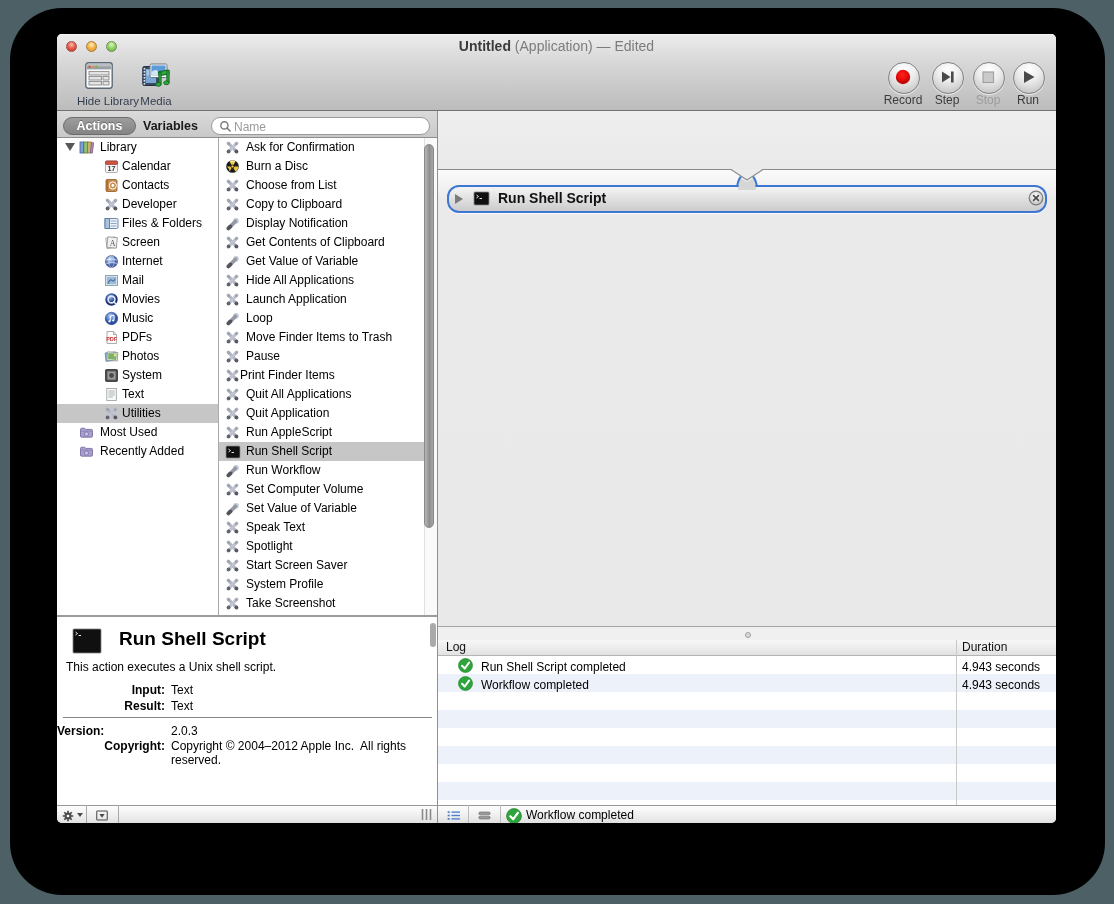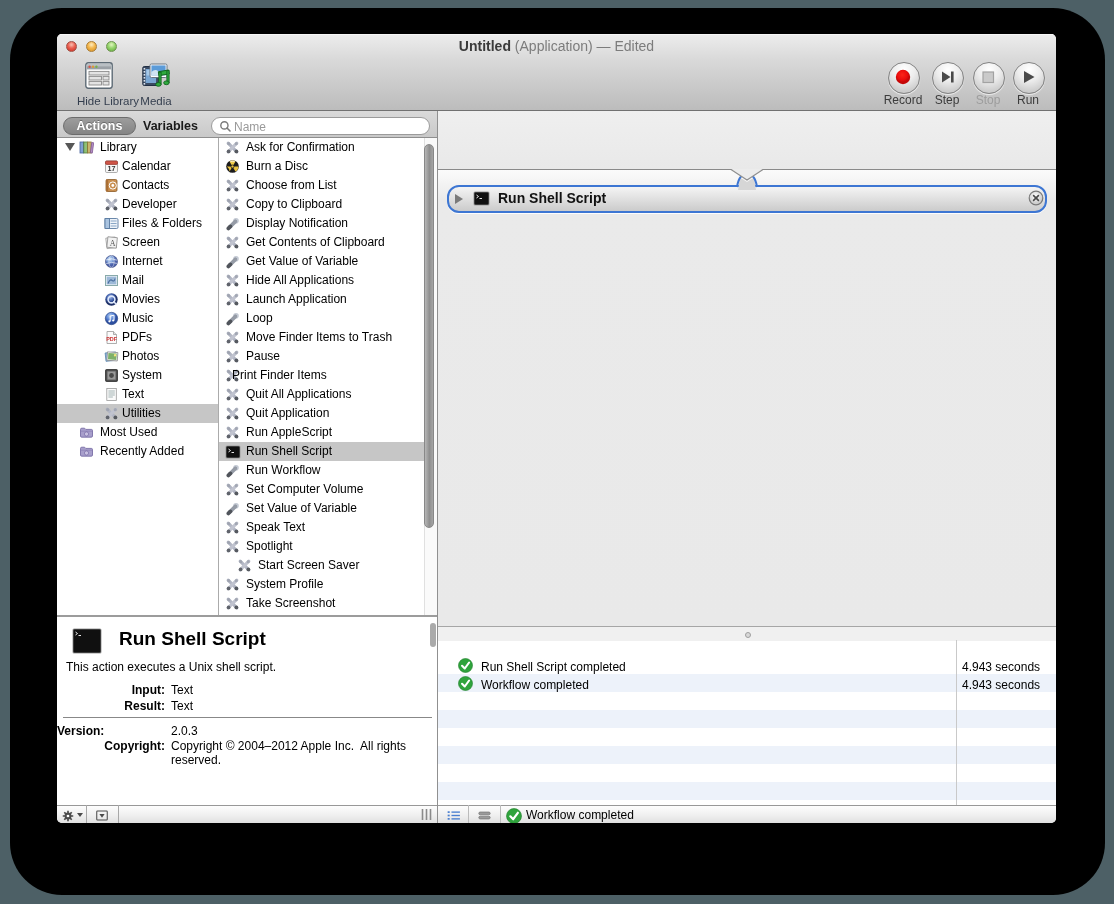--- a/index.html
+++ b/index.html
@@ -544,21 +544,21 @@
             <g stroke-linecap="round">
 <line x1="3.2" y1="3.2" x2="11.8" y2="11.8" stroke="#b2b6c4" stroke-width="3.2"></line>
 <line x1="11.8" y1="3.2" x2="3.2" y2="11.8" stroke="#c0c3cf" stroke-width="3.2"></line>
 </g>
 <circle cx="3.6" cy="11.4" r="1.9" fill="#5f636b"></circle>
 <circle cx="11.4" cy="11.4" r="1.9" fill="#55595f"></circle>
 <circle cx="3.7" cy="3.7" r="1.6" fill="#9ba0ac" opacity="0.8"></circle>
 <circle cx="11.3" cy="3.7" r="1.6" fill="#9ba0ac" opacity="0.8"></circle>
 </svg>
         </span>
-        <span style="position:absolute;left:13px;">Print Finder Items</span>
+        <span style="position:absolute;left:21px;">Print Finder Items</span>
       </div>
 <div class="row" style="position:absolute;left:0;top:247px;width:205px;">
         <span class="ic" style="left:6px;">
           <svg width="15" height="15" viewBox="0 0 15 15" style="">
             <g stroke-linecap="round">
 <line x1="3.2" y1="3.2" x2="11.8" y2="11.8" stroke="#b2b6c4" stroke-width="3.2"></line>
 <line x1="11.8" y1="3.2" x2="3.2" y2="11.8" stroke="#c0c3cf" stroke-width="3.2"></line>
 </g>
 <circle cx="3.6" cy="11.4" r="1.9" fill="#5f636b"></circle>
 <circle cx="11.4" cy="11.4" r="1.9" fill="#55595f"></circle>
@@ -669,21 +669,21 @@
 <line x1="11.8" y1="3.2" x2="3.2" y2="11.8" stroke="#c0c3cf" stroke-width="3.2"></line>
 </g>
 <circle cx="3.6" cy="11.4" r="1.9" fill="#5f636b"></circle>
 <circle cx="11.4" cy="11.4" r="1.9" fill="#55595f"></circle>
 <circle cx="3.7" cy="3.7" r="1.6" fill="#9ba0ac" opacity="0.8"></circle>
 <circle cx="11.3" cy="3.7" r="1.6" fill="#9ba0ac" opacity="0.8"></circle>
 </svg>
         </span>
         <span style="position:absolute;left:27px;">Spotlight</span>
       </div>
-<div class="row" style="position:absolute;left:12px;top:418px;width:205px;">
+<div class="row" style="position:absolute;left:0;top:418px;width:205px;">
         <span class="ic" style="left:6px;">
           <svg width="15" height="15" viewBox="0 0 15 15" style="">
             <g stroke-linecap="round">
 <line x1="3.2" y1="3.2" x2="11.8" y2="11.8" stroke="#b2b6c4" stroke-width="3.2"></line>
 <line x1="11.8" y1="3.2" x2="3.2" y2="11.8" stroke="#c0c3cf" stroke-width="3.2"></line>
 </g>
 <circle cx="3.6" cy="11.4" r="1.9" fill="#5f636b"></circle>
 <circle cx="11.4" cy="11.4" r="1.9" fill="#55595f"></circle>
 <circle cx="3.7" cy="3.7" r="1.6" fill="#9ba0ac" opacity="0.8"></circle>
 <circle cx="11.3" cy="3.7" r="1.6" fill="#9ba0ac" opacity="0.8"></circle>
@@ -848,20 +848,24 @@
             <stop offset="0%" stop-color="#fdfdfd"></stop>
             <stop offset="100%" stop-color="#cfcfcf"></stop>
           </radialGradient>
         </defs>
 <circle cx="8" cy="8" r="6.8" fill="url(#cb)" stroke="#7a7a7a" stroke-width="1.2"></circle>
 <path d="M5.6 5.6 L10.4 10.4 M10.4 5.6 L5.6 10.4" stroke="#4a4a4a" stroke-width="1.6" stroke-linecap="round"></path>
       </svg>
     </div>
   <div class="abs" id="logdivstrip"></div>
   <div class="abs" id="logdot"></div>
+  <div class="abs" id="loghdr">
+      <span style="position:absolute;left:8px;">Log</span>
+      <span style="position:absolute;left:524px;">Duration</span>
+    </div>
   <div class="abs" id="logrows">
       <div class="lrow" style="position:absolute;left:0;top:0px;width:618px;"></div>
 <div class="lrow lblue" style="position:absolute;left:0;top:18px;width:618px;"></div>
 <div class="lrow" style="position:absolute;left:0;top:36px;width:618px;"></div>
 <div class="lrow lblue" style="position:absolute;left:0;top:54px;width:618px;"></div>
 <div class="lrow" style="position:absolute;left:0;top:72px;width:618px;"></div>
 <div class="lrow lblue" style="position:absolute;left:0;top:90px;width:618px;"></div>
 <div class="lrow" style="position:absolute;left:0;top:108px;width:618px;"></div>
 <div class="lrow lblue" style="position:absolute;left:0;top:126px;width:618px;"></div>
 <span style="position:absolute;left:20px;top:2px;">

